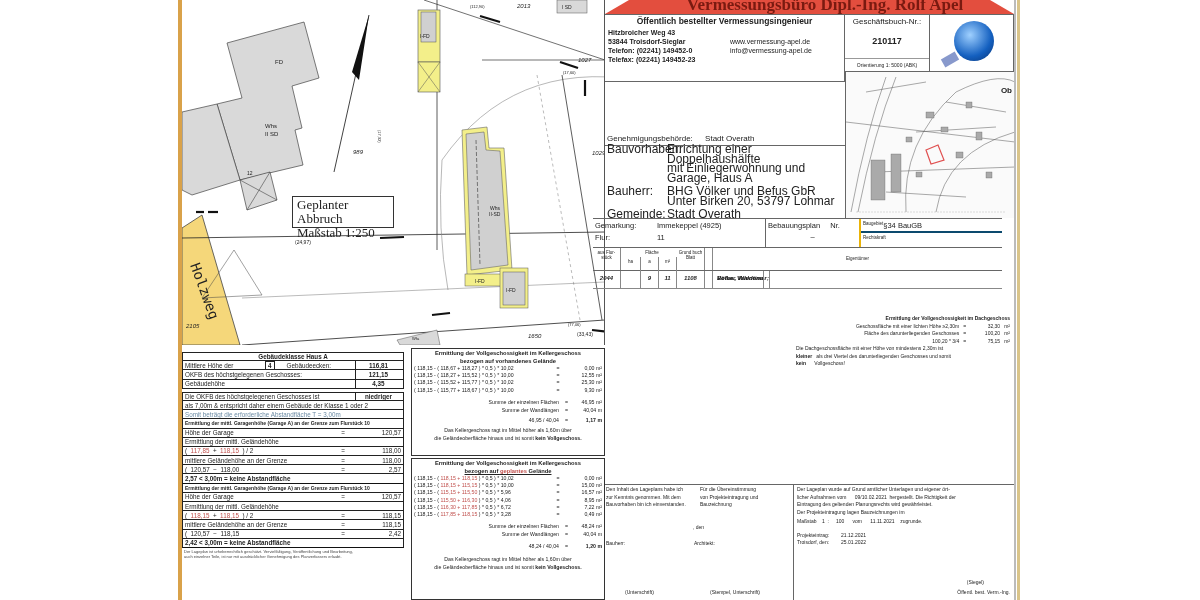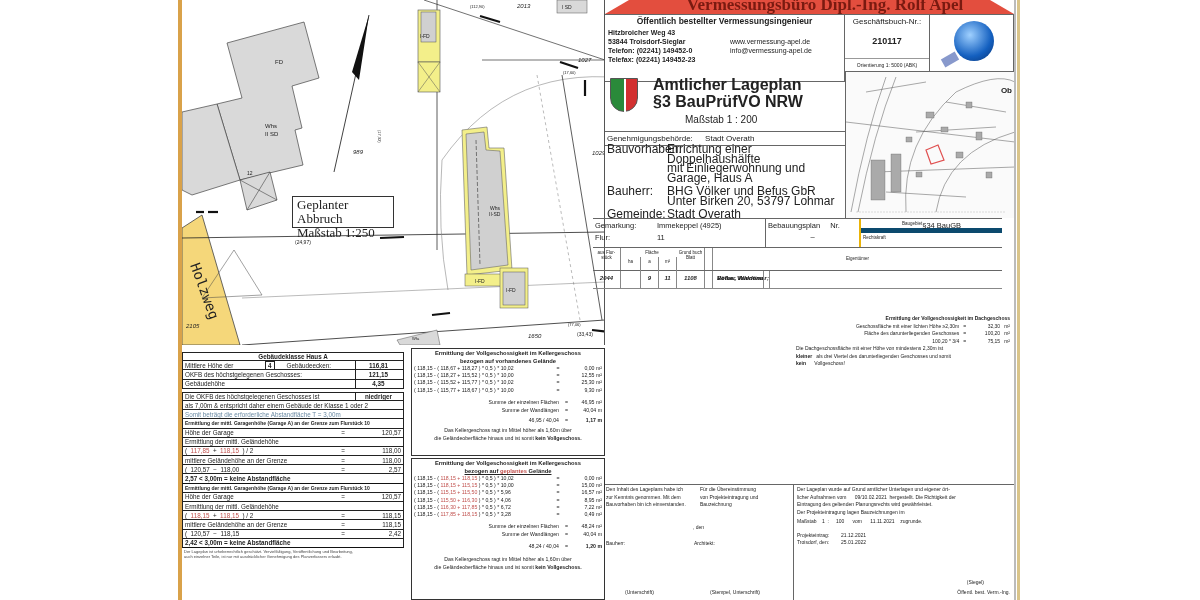--- a/index.html
+++ b/index.html
@@ -39,21 +39,21 @@
 .proj .r .k{width:60px}
 .overview{position:absolute;left:663px;top:72px;width:169px;height:146px;border-left:1px solid #666;overflow:hidden;background:#fff}
 .overview .ob{position:absolute;right:2px;top:14px;font-size:8px;font-weight:bold}
 
 .cad{position:absolute;left:411px;top:218px;width:409px;height:76px;border-top:1px solid #666;font-size:7.5px}
 .cad .g1{position:absolute;left:0;top:0;width:173px;height:28px;border-right:1px solid #666;padding:2px}
 .cad .g1 .r{display:flex;height:12px}
 .cad .g1 .r .k{width:62px}
 .cad .g2{position:absolute;left:173px;top:0;width:95px;height:28px;border-right:2px solid #eab308;padding:2px}
 .cad .g3{position:absolute;left:268px;top:0;width:141px;height:28px}
-.cad .g3 .a{height:14px;border-bottom:5px solid #0c4a6e;display:flex;justify-content:center;padding:2px;font-size:7.5px}
+.cad .g3 .a{height:14px;border-bottom:2px solid #0c4a6e;display:flex;justify-content:flex-start;padding:2px;font-size:7.5px}
 .cad .g3 .a .s{font-size:4.5px}
 .cad .g3 .b{font-size:4.5px;padding:2px}
 .cad .head{position:absolute;left:0;top:28px;width:409px;height:24px;border-top:1px solid #666;border-bottom:1px solid #666;font-size:4.5px}
 .cad .head div{position:absolute;top:0;height:100%;text-align:center;border-right:1px solid #888;padding-top:2px}
 .cad .datarow{position:absolute;left:0;top:52px;width:409px;height:18px;border-bottom:1px solid #888;font-size:6px;font-weight:bold;font-style:italic}
 .cad .datarow div{position:absolute;top:0;height:100%;border-right:1px solid #888;text-align:center;padding-top:4px}
 .nutzung{position:absolute;left:423px;top:303px;width:409px;height:12px;border-top:1px solid #666;border-bottom:1px solid #666;font-size:8px;text-align:center}
 .dach{position:absolute;left:610px;top:315px;width:222px;height:70px;font-size:5px;line-height:7.5px}
 .dach .h{font-weight:bold;text-align:right;padding-right:4px}
 .dach .line{display:flex;justify-content:flex-end;gap:4px;padding-right:4px}
@@ -212,28 +212,20 @@
   <div class="gb">
     <div class="lbl">Geschäftsbuch-Nr.:</div>
     <div class="num">210117</div>
     <div class="orient">Orientierung 1: 5000 (ABK)</div>
   </div>
   <div class="globe">
     <div class="ball"></div>
     <div class="sat"></div>
   </div>
 
-  <div class="title-box">
-    <div class="crest"></div>
-    <div class="t1">
-      <div>Amtlicher Lageplan</div>
-      <div>§3 BauPrüfVO NRW</div>
-    </div>
-    <div class="scale">Maßstab 1 : 200</div>
-  </div>
   <div class="behoerde">
     <span>Genehmigungsbehörde:</span>
     <span>Stadt Overath</span>
   </div>
   <div class="proj">
     <div class="r">
         <div class="k">Bauvorhaben:</div>
         <div>
           <div>Errichtung einer Doppelhaushälfte</div>
           <div>mit Einliegerwohnung und Garage, Haus A</div>

